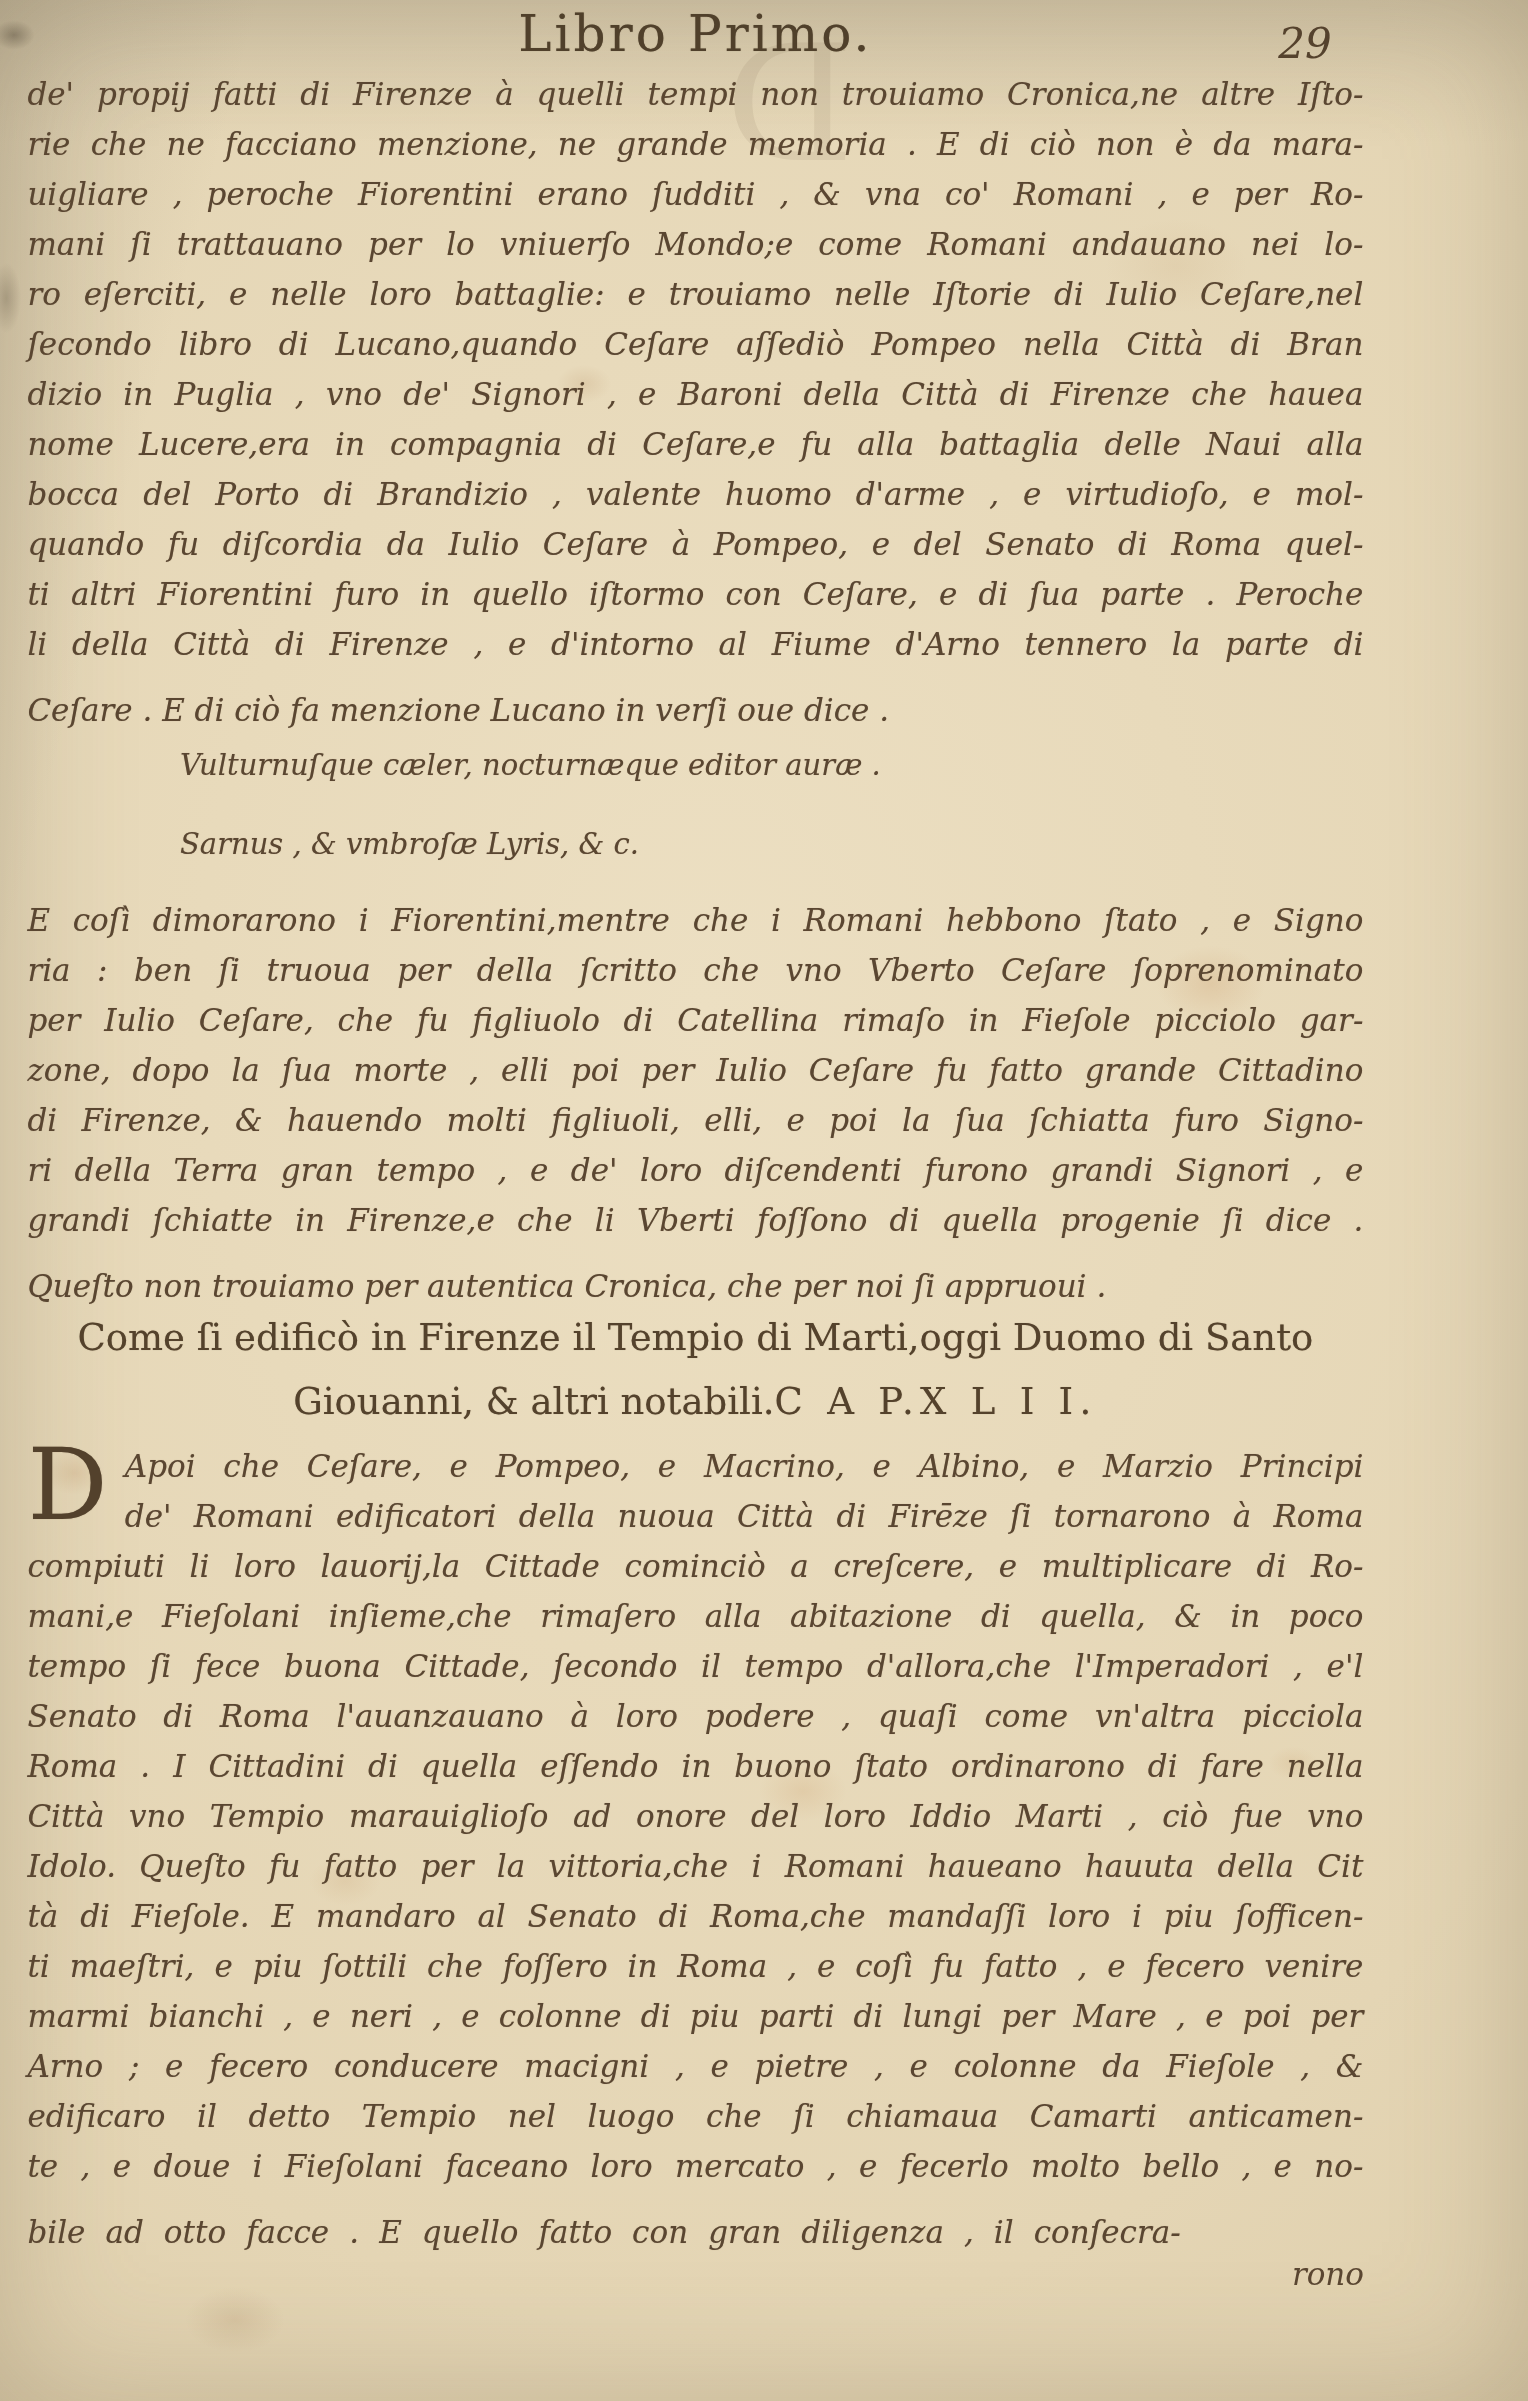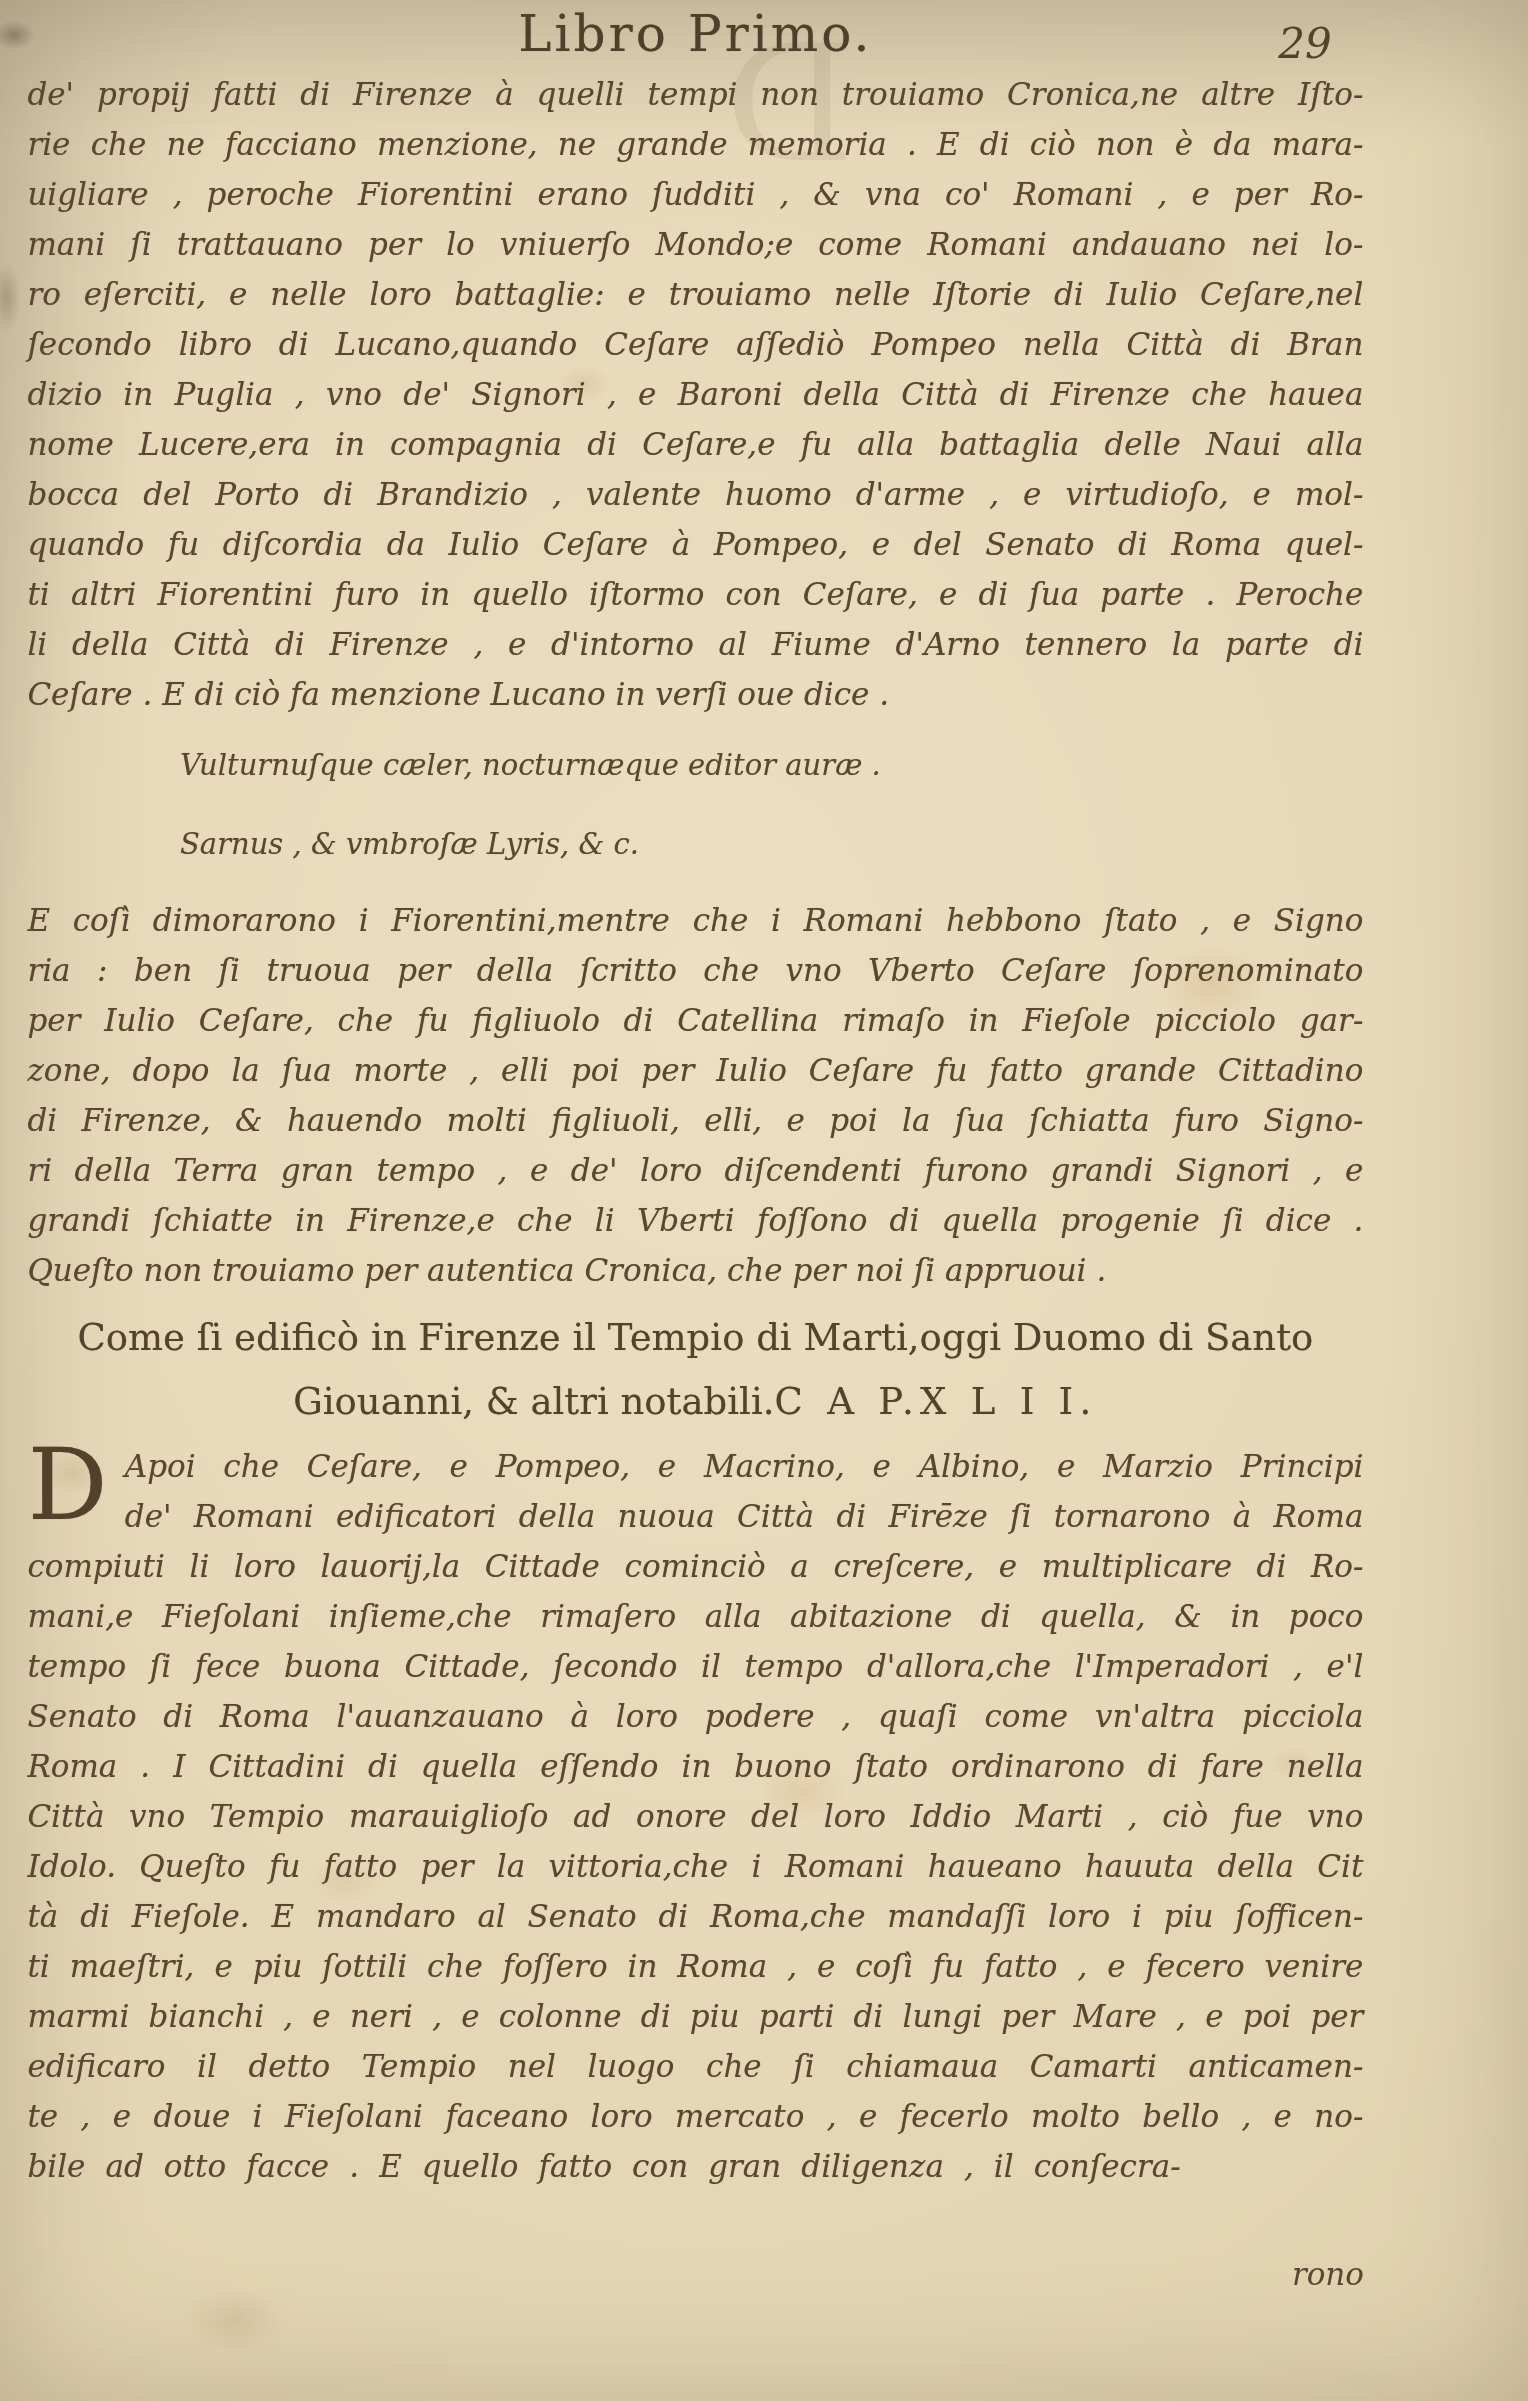--- a/index.html
+++ b/index.html
@@ -49,21 +49,21 @@
   .p1{top:69px;}
   .p2{top:895px;}
   .p3{top:1441px;}
   .line{
     font-style:italic;
     font-size:31px;line-height:50px;
     text-align:justify;text-align-last:justify;
     text-shadow:0 0 0.8px rgba(90,70,49,0.35);
     white-space:normal;
   }
-  .line.no-just{text-align:left;text-align-last:left;}
+  .line.no-just{text-align:left;text-align-last:left;margin-top:16px;}
   .line.wide{word-spacing:10.2px;}
   .verse{position:absolute;top:726px;left:180px;width:1113px;}
   .verse-line{
     font-style:italic;
     font-size:29px;line-height:79px;
     text-shadow:0 0 0.8px rgba(90,70,49,0.35);
   }
   .chapter-heading{
     position:absolute;top:1306px;left:27.4px;width:1336px;
     text-align:center;
@@ -146,20 +146,21 @@
     <div class="line">compiuti li loro lauorij,la Cittade cominciò a creſcere, e multiplicare di Ro-</div>
     <div class="line">mani,e Fieſolani inſieme,che rimaſero alla abitazione di quella, &amp; in poco</div>
     <div class="line">tempo ſi fece buona Cittade, ſecondo il tempo d'allora,che l'Imperadori , e'l</div>
     <div class="line">Senato di Roma l'auanzauano à loro podere , quaſi come vn'altra picciola</div>
     <div class="line">Roma . I Cittadini di quella eſſendo in buono ſtato ordinarono di fare nella</div>
     <div class="line">Città vno Tempio marauiglioſo ad onore del loro Iddio Marti , ciò fue vno</div>
     <div class="line">Idolo. Queſto fu fatto per la vittoria,che i Romani haueano hauuta della Cit</div>
     <div class="line">tà di Fieſole. E mandaro al Senato di Roma,che mandaſſi loro i piu ſofficen-</div>
     <div class="line">ti maeſtri, e piu ſottili che foſſero in Roma , e coſì fu fatto , e fecero venire</div>
     <div class="line">marmi bianchi , e neri , e colonne di piu parti di lungi per Mare , e poi per</div>
+    <div class="line">Arno ; e fecero conducere macigni , e pietre , e colonne da Fieſole , &amp;</div>
     <div class="line">edificaro il detto Tempio nel luogo che ſi chiamaua Camarti anticamen-</div>
     <div class="line">te , e doue i Fieſolani faceano loro mercato , e fecerlo molto bello , e no-</div>
     <div class="line no-just wide">bile ad otto facce . E quello fatto con gran diligenza , il conſecra-</div>
   </section>
 
   <div class="catchword">rono</div>
 
 </div>
 
 

